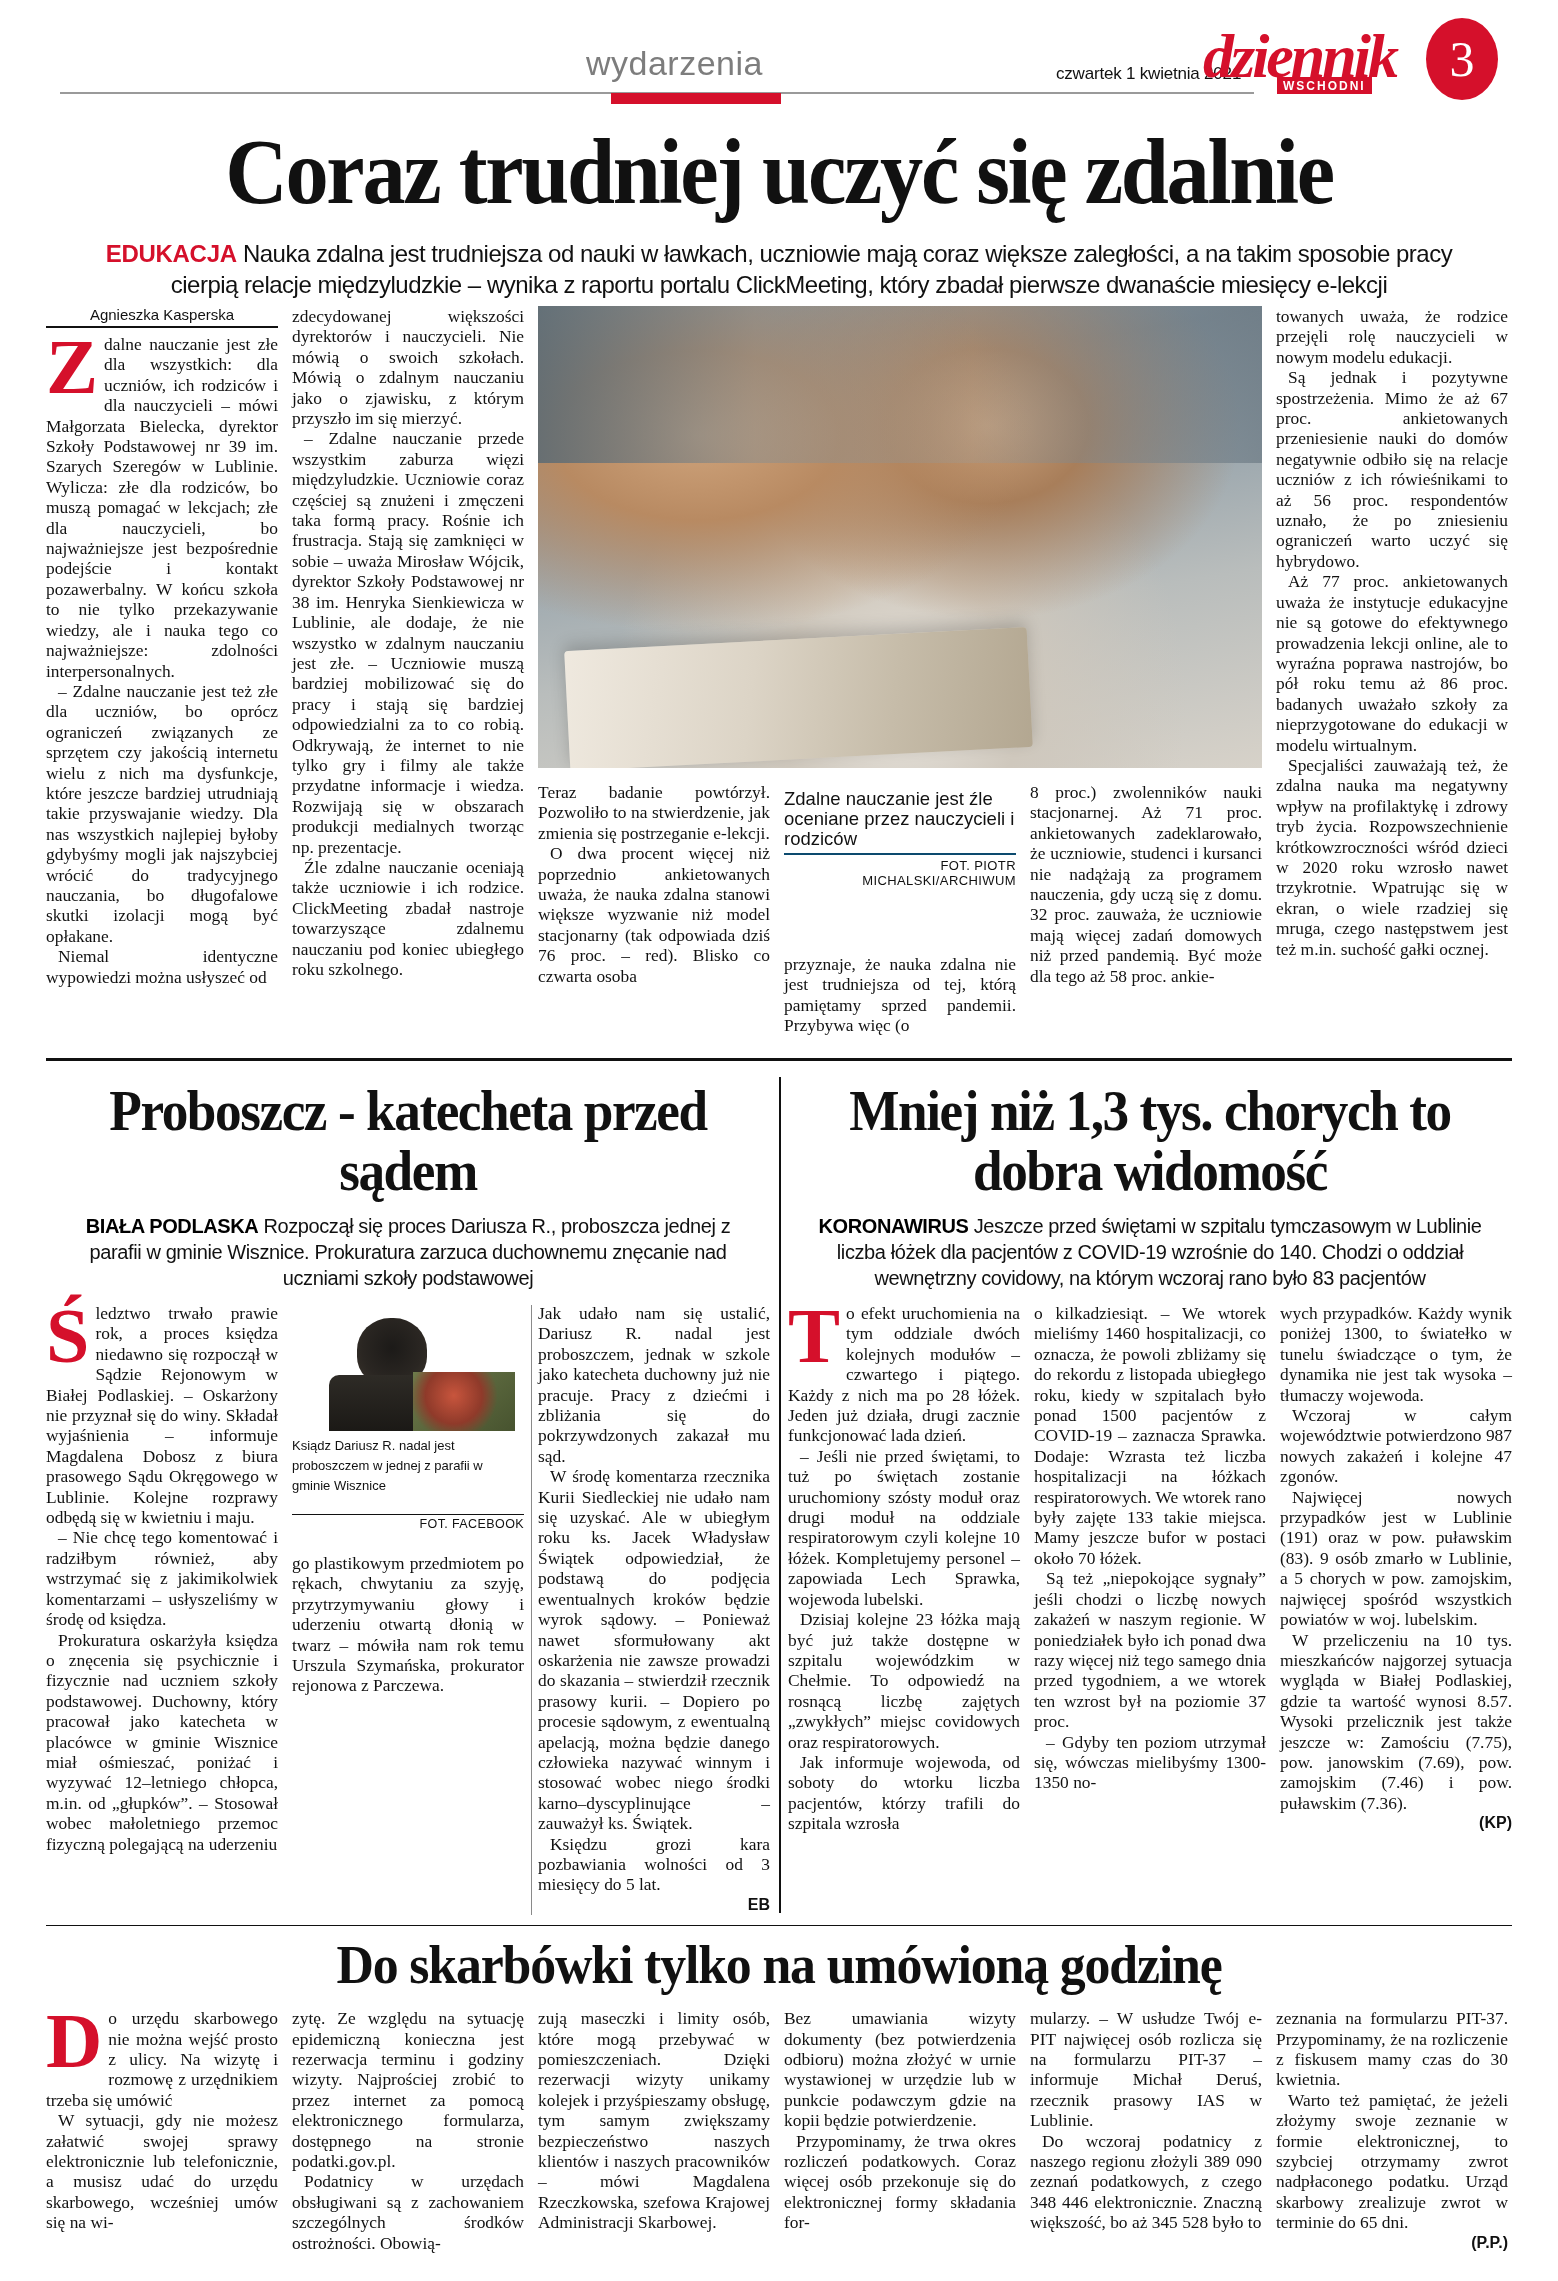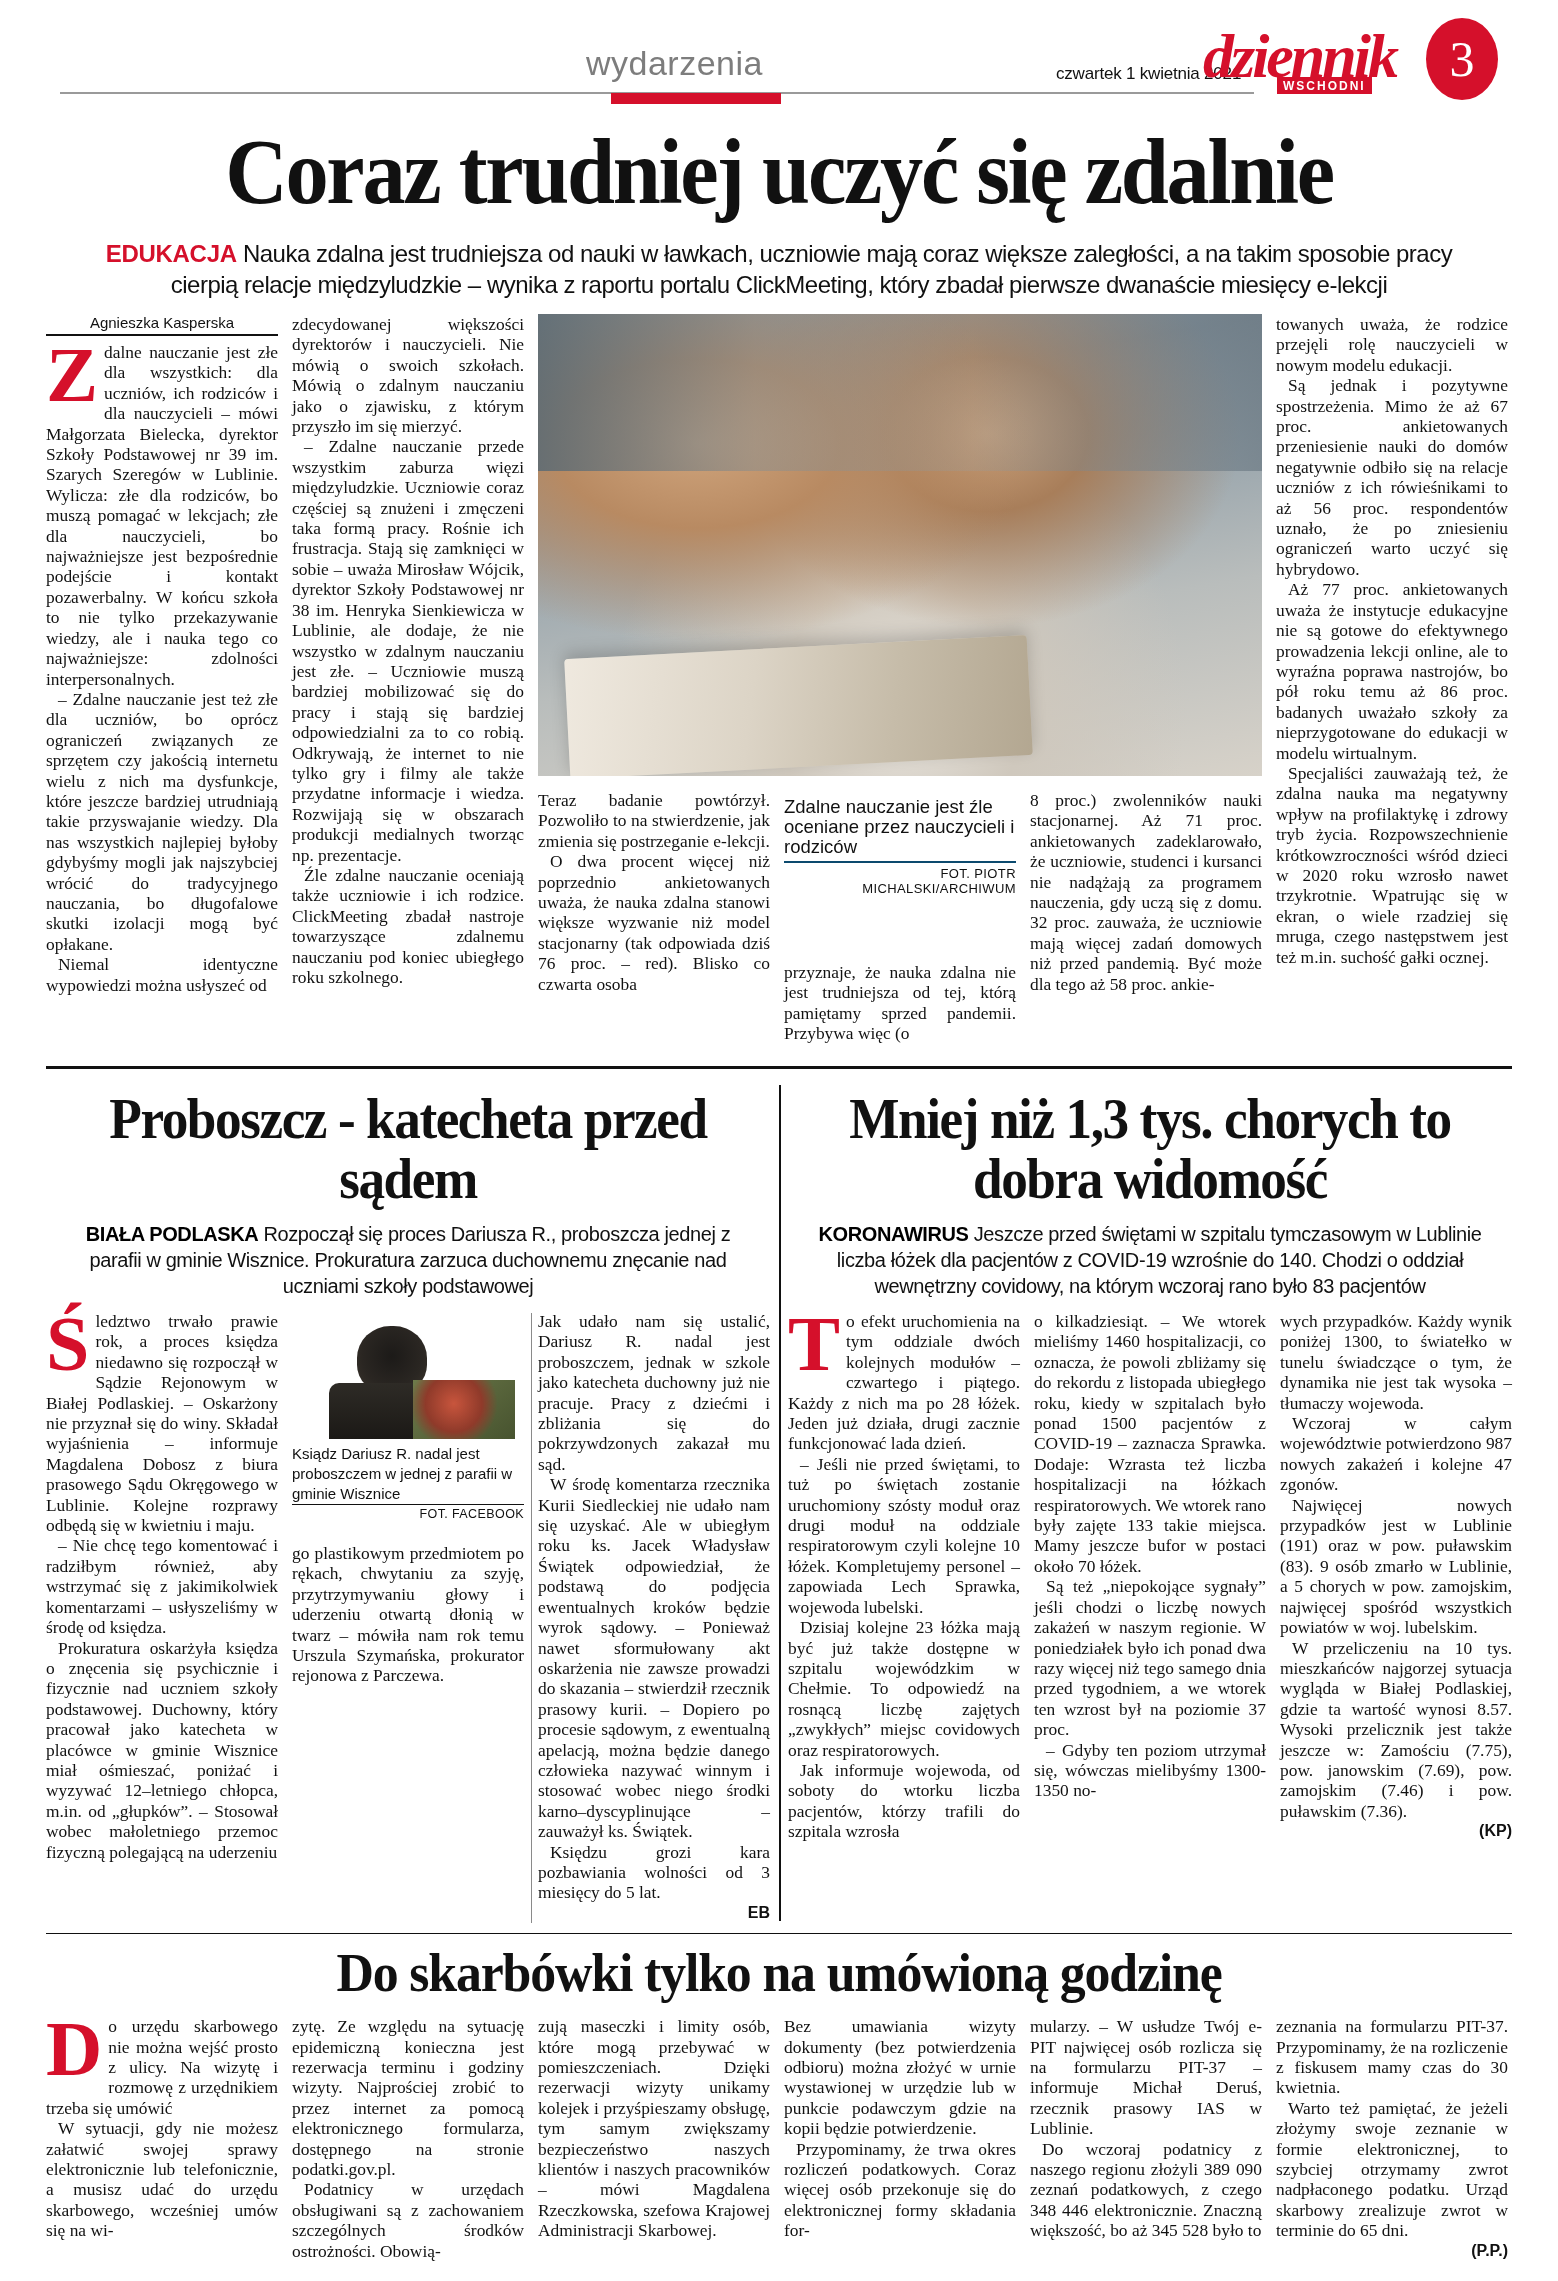--- a/index.html
+++ b/index.html
@@ -93,21 +93,21 @@
     float:left;
     font-family:"Liberation Serif", serif;
     font-weight:bold;
     color:#d5102b;
     font-size:78px;
     line-height:62px;
     padding:2px 6px 0 0;
   }
 
   
-  .art1 { position:relative; margin-top:14px; height:740px; }
+  .art1 { position:relative; margin-top:6px; height:740px; }
   .a1-grid {
     display:grid;
     grid-template-columns: 232px 232px 232px 232px 232px 232px;
     column-gap:14px;
   }
   .photo-block { grid-column: 3 / span 3; }
   .photo {
     width:100%; height:462px;
     background:
       radial-gradient(ellipse at 22% 28%, #cfa47c 0%, #b88a62 18%, transparent 42%),
@@ -191,22 +191,22 @@
     background:linear-gradient(180deg,#2e2b26 0%,#1a1815 100%);
     border-radius:10px 10px 0 0;
   }
   .mini-photo .flower{
     position:absolute; right:4%; bottom:0%; width:44%; height:46%;
     background:radial-gradient(circle at 40% 40%, #c8553d 0%, #8f3a2a 40%, transparent 62%),
                linear-gradient(140deg,#6d7a4a 0%, #47532f 100%);
   }
   .mini-caption {
     font-family:"Liberation Sans", sans-serif;
-    font-size:15px; line-height:20px;
-    border-bottom:1.5px solid #111; padding-bottom:0; margin-top:5px;
+    font-size:13px; line-height:20px;
+    border-bottom:1.5px solid #111; padding-bottom:18px; margin-top:5px;
   }
   .mini-credit {
     font-family:"Liberation Sans", sans-serif;
     font-size:12.5px; text-align:right; letter-spacing:.4px; margin-top:2px;
   }
   .sig { font-family:"Liberation Sans", sans-serif; font-weight:bold; font-size:16px; float:right; }
 
   
   .bottom { margin-top:10px; }
   .bottom-headline {

